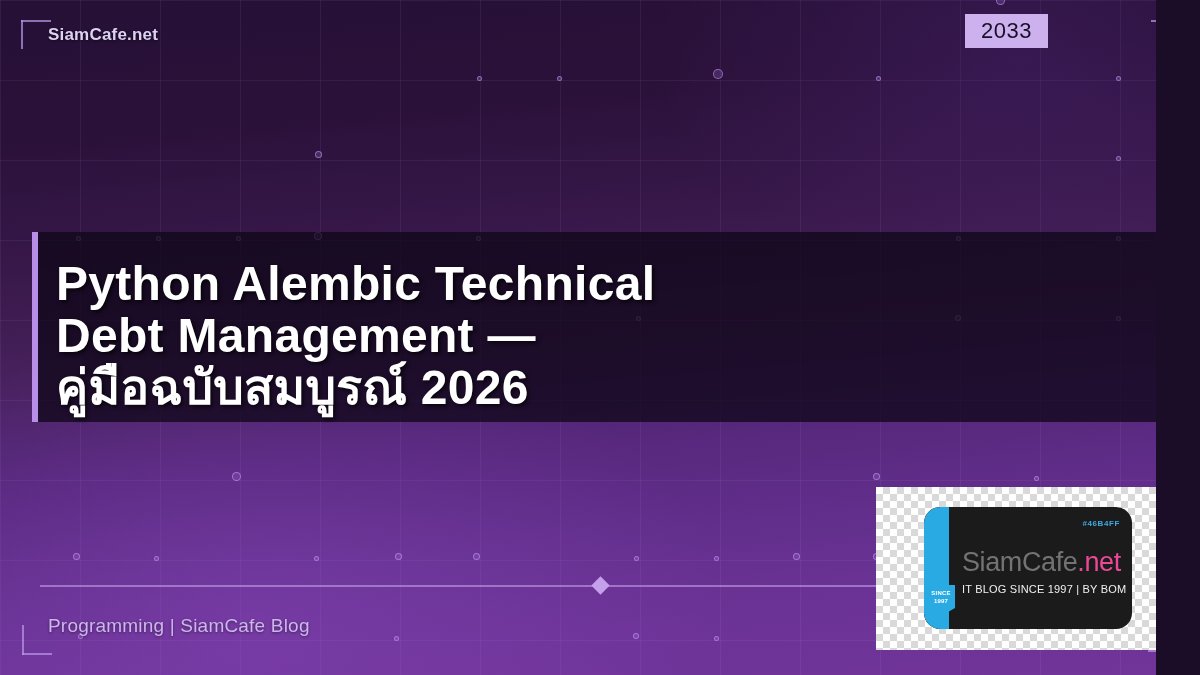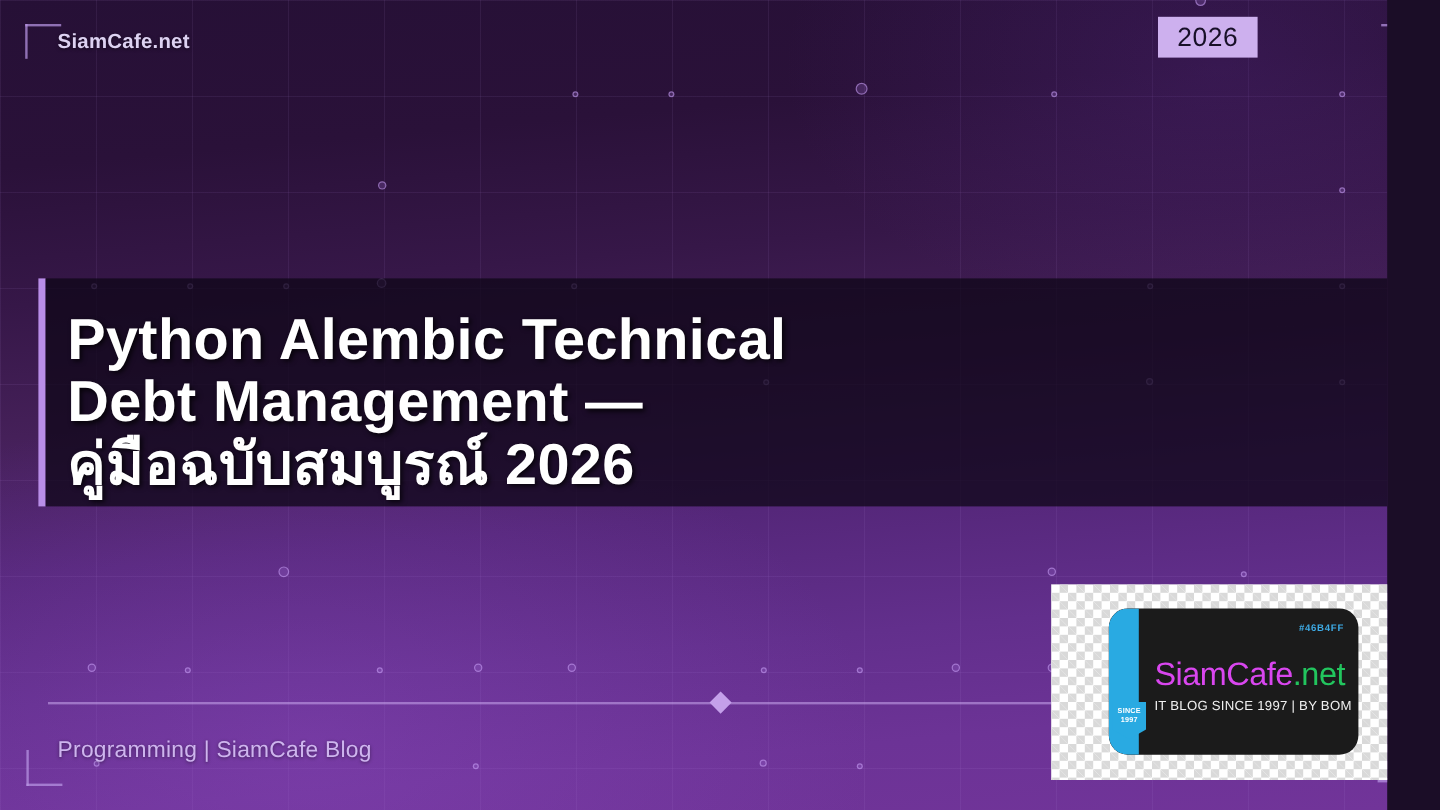--- a/index.html
+++ b/index.html
@@ -186,22 +186,22 @@
     color:#3eaae4;
     letter-spacing:0.6px;
     font-family:"Liberation Sans", sans-serif;
   }
   #logo-title {
     position:absolute; left:38px; top:40px;
     font-size:27px;
     letter-spacing:-0.4px;
     white-space:nowrap;
   }
-  #logo-title .blue { color:#d946ef; }
-  #logo-title .white { color:#22c55e; }
+  #logo-title .blue { color:#737373; }
+  #logo-title .white { color:#ec4899; }
   #logo-tagline {
     position:absolute; left:38px; top:76px;
     font-size:11px;
     color:#f0f0f0;
     letter-spacing:0.2px;
     white-space:nowrap;
   }
 </style>
 </head>
 <body>
@@ -261,21 +261,21 @@
     <i class="h"></i>
       <i class="v"></i>
   </div>
   <div class="bracket" id="bracket-br">
     <i class="h"></i>
       <i class="v"></i>
   </div>
 
   <div id="site-name">SiamCafe.net</div>
 
-  <div id="year-badge">2026</div>
+  <div id="year-badge">2033</div>
 
   <div id="title-block">
     <div id="title-accent"></div>
     <div id="title-panel"></div>
   </div>
   <div id="title-text">Python Alembic Technical
 Debt Management —
 คู่มือฉบับสมบูรณ์ 2026</div>
 
   <div id="divider"></div>

